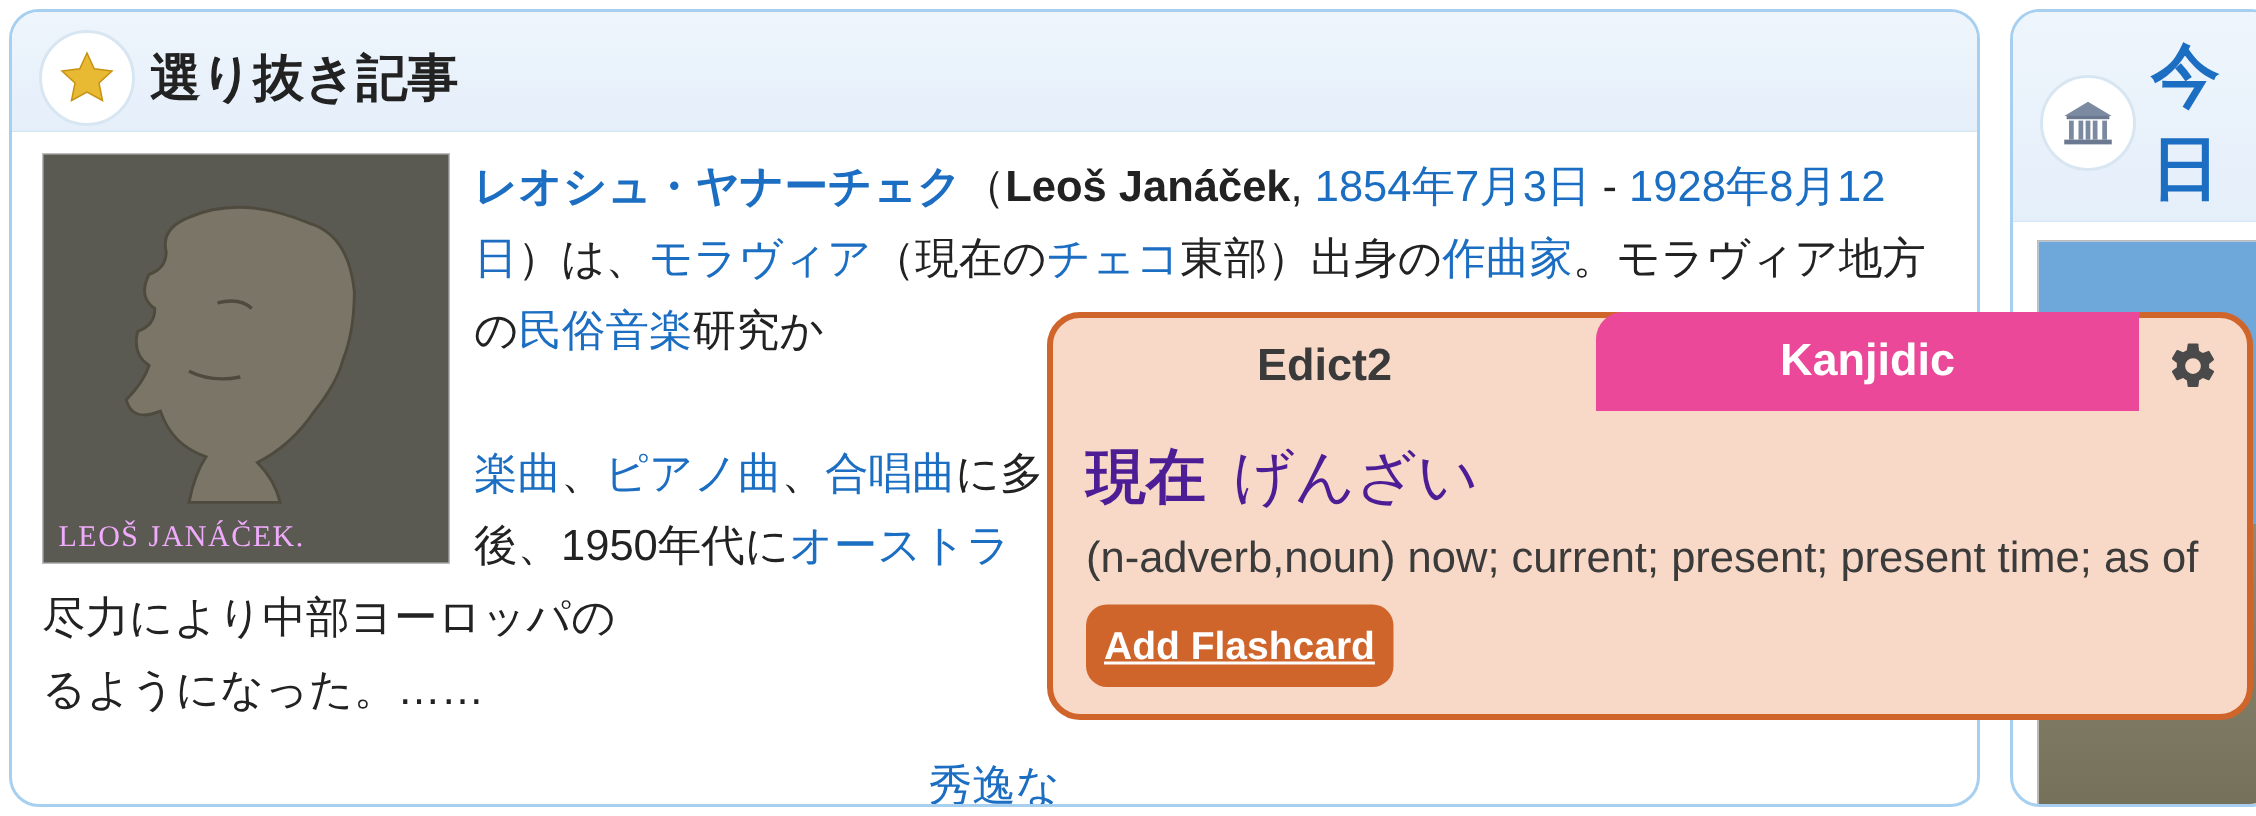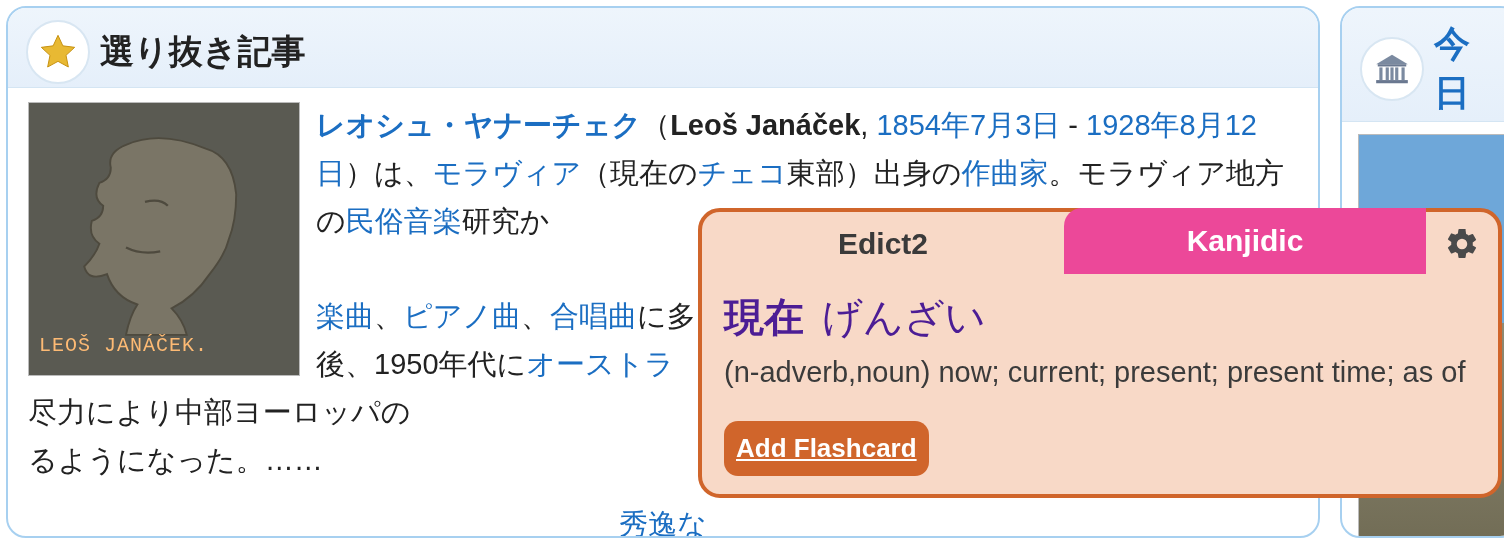--- a/index.html
+++ b/index.html
@@ -48,21 +48,21 @@
     align-items: center;
     justify-content: center;
     flex-shrink: 0;
   }
   .header-title {
     font-size: 34px;
     font-weight: 700;
     color: #222;
   }
   .header-title-right {
-    font-size: 36px;
+    font-size: 46px;
     font-weight: 700;
     color: #1b6ec2;
   }
   .body {
     padding: 14px 20px 14px 20px;
     font-size: 29px;
     line-height: 1.65;
     color: #222;
   }
   .thumb {
@@ -71,25 +71,25 @@
     height: 274px;
     background: #5a5a52;
     border: 1px solid #bbb;
     margin: 0 16px 8px 0;
     position: relative;
     overflow: hidden;
   }
   .thumb-caption {
     position: absolute;
     left: 10px;
-    bottom: 13px;
+    bottom: 0;
     font-size: 20px;
     letter-spacing: 1px;
-    color: #fdba74;
-    font-family: Liberation Mono, monospace;
+    color: #f0abfc;
+    font-family: Liberation Serif, serif;
     font-variant: small-caps;
   }
   .thumb-profile {
     position: absolute;
     left: 40px;
     top: 30px;
     width: 190px;
     height: 210px;
     color: #6f6a5d;
   }
@@ -149,21 +149,21 @@
   .entry-head {
     font-size: 40px;
     color: #4c1d95;
     margin-bottom: 6px;
   }
   .entry-kanji { font-weight: 700; margin-right: 18px; }
   .entry-def {
     font-size: 29px;
     color: #3b3b3b;
     line-height: 1.5;
-    margin-bottom: 26px;
+    margin-bottom: 8px;
   }
   .btn-add {
     display: inline-block;
     background: #d0652b;
     color: #fff;
     font-size: 26px;
     font-weight: 700;
     border: none;
     border-radius: 14px;
     padding: 12px 12px;

